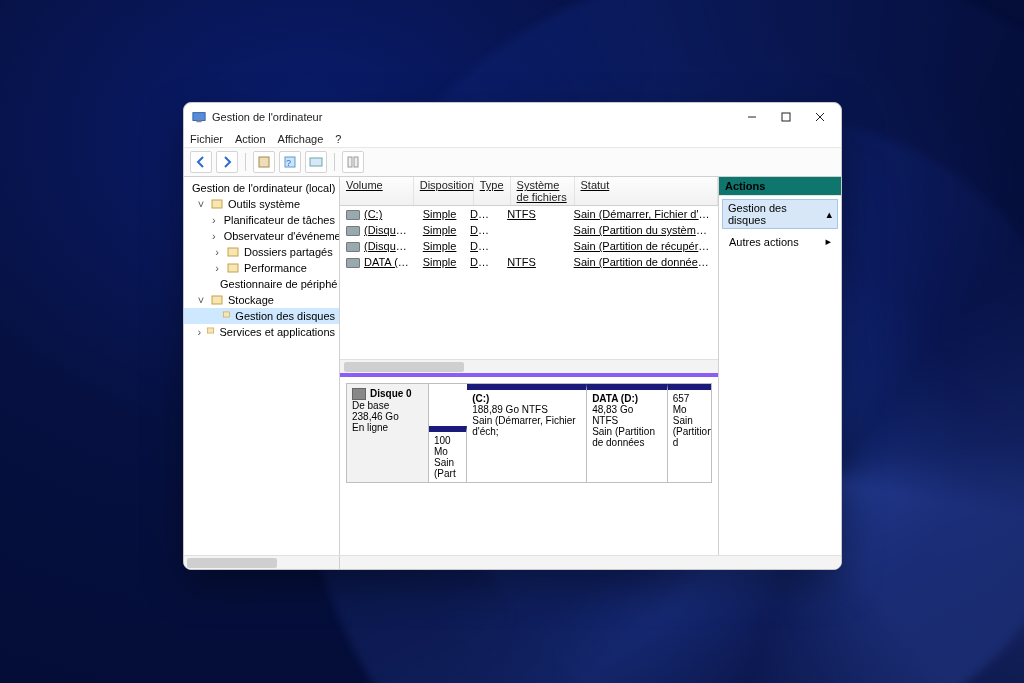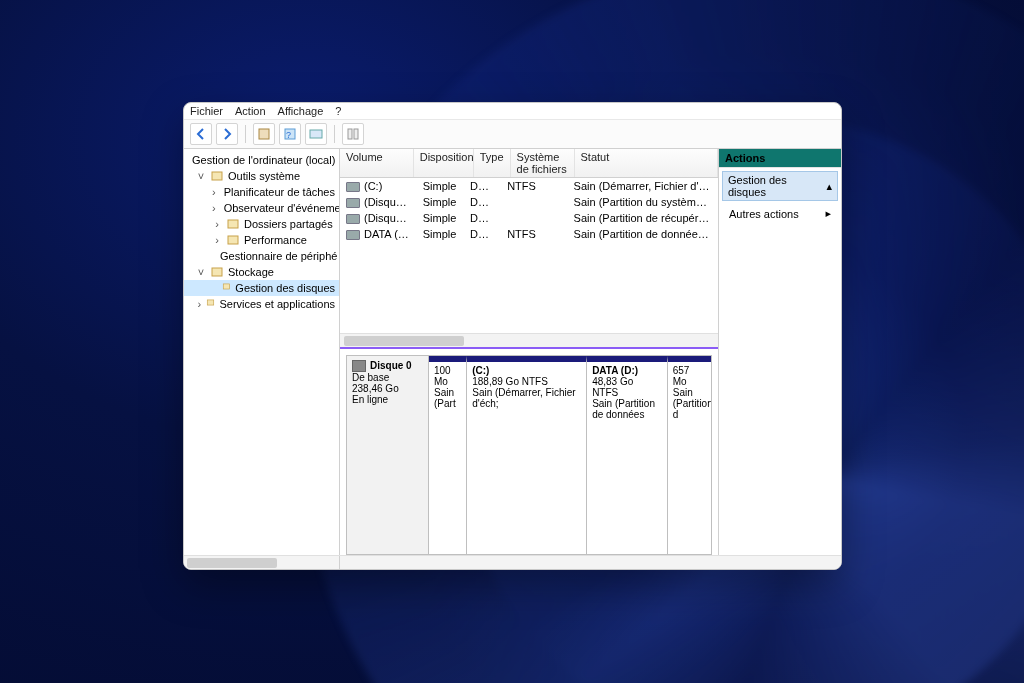--- a/index.html
+++ b/index.html
@@ -44,31 +44,31 @@
   .body3col { flex:1; display:flex; min-height:0; }
   .tree { width:156px; border-right:1px solid #d0d0d0; padding:3px 0; overflow:hidden; }
   .tnode { display:flex; align-items:center; gap:4px; padding:1px 4px; white-space:nowrap; }
   .tnode .exp { width:10px; text-align:center; color:#555; }
   .tnode .ico { width:14px; height:14px; }
   .tnode.selected { background:#cde8ff; }
   .tnode .lbl { color:#000; }
   .indent1{ padding-left:12px; } .indent2{ padding-left:28px; }
 
   .center { flex:1; display:flex; flex-direction:column; min-width:0; border-right:1px solid #d0d0d0; }
-  .listwrap { flex: 0 0 200px; border-bottom:2px solid #8b5cf6; display:flex; flex-direction:column; }
+  .listwrap { flex: 0 0 200px; border-bottom:4px solid #8b5cf6; display:flex; flex-direction:column;text-decoration:underline; }
   .listhead { display:flex; background:#fff; border-bottom:1px solid #d0d0d0; }
   .lh { border-right:1px solid #e3e3e3; padding:2px 6px; font-size:11px; color:#222; background:linear-gradient(#fdfdfd,#f1f1f1); }
   .listbody { flex:1; overflow:auto; }
   .lrow { display:flex; padding:1px 0; }
   .lcell { padding:1px 6px; overflow:hidden; text-overflow:ellipsis; white-space:nowrap; }
   .volico { display:inline-block; width:14px; height:10px; background:#9aa; margin-right:4px; vertical-align:middle; border:1px solid #778; border-radius:1px; }
   .hscroll { height:14px; background:#f3f3f3; border-top:1px solid #e0e0e0; position:relative; }
   .hscroll .thumb{ position:absolute; left:4px; top:2px; height:10px; width:120px; background:#cfcfcf; border-radius:2px; }
 
-  .diskpane { flex:1; display:flex; flex-direction:row;justify-content:space-between; }
+  .diskpane { flex:1; display:flex; flex-direction:column;justify-content:space-between; }
   .diskrow { display:flex; border:1px solid #bfbfbf; margin:6px 6px 0 6px; }
   .diskinfo { width:82px; background:#f2f2f2; border-right:1px solid #bfbfbf; padding:4px 5px; font-size:10px; }
   .diskinfo .dicon{ display:inline-block; width:14px;height:12px;background:#888;border:1px solid #666;margin-right:4px;vertical-align:middle;}
   .diskinfo b{ font-size:10px; }
   .partstrip { flex:1; display:flex; }
   .part { border-top:6px solid #1a1a7a; border-right:1px solid #bfbfbf; padding:3px 5px; font-size:10px; overflow:hidden; }
   .part:last-child{ border-right:none; }
   .legend { margin:6px; display:flex; gap:14px; align-items:center; font-size:10px; border-top:1px solid #d8d8d8; padding-top:4px;}
   .legend .sw{ width:10px; height:10px; display:inline-block; margin-right:4px; vertical-align:middle;}
   .sw.noir{ background:#000; } .sw.bleu{ background:#1a1a7a; }
@@ -82,20 +82,45 @@
   .bottom-scroll .track{ width:156px; border-right:1px solid #d0d0d0; position:relative;}
   .bottom-scroll .track .th{ position:absolute; left:3px; top:2px; height:10px; width:90px; background:#cfcfcf; border-radius:2px;}
 </style>
 </head>
 <body>
 
 <div class="swirl"></div>
 
 <div class="window">
 
+  <div class="titlebar">
+    <span class="ico">
+      <svg viewBox="0 0 16 16">
+          <rect x="1" y="3" width="14" height="9" fill="#5a8bd6" stroke="#2a5aa6"></rect>
+          <rect x="5" y="12" width="6" height="2" fill="#888"></rect>
+        </svg>
+    </span>
+    <span class="title">Gestion de l'ordinateur</span>
+    <div class="winbtn">
+        <svg width="10" height="10">
+          <line x1="1" y1="5" x2="9" y2="5" stroke="#222" stroke-width="1"></line>
+        </svg>
+      </div>
+    <div class="winbtn">
+        <svg width="10" height="10">
+          <rect x="1" y="1" width="8" height="8" fill="none" stroke="#222"></rect>
+        </svg>
+      </div>
+    <div class="winbtn">
+        <svg width="10" height="10">
+          <line x1="1" y1="1" x2="9" y2="9" stroke="#222"></line>
+          <line x1="9" y1="1" x2="1" y2="9" stroke="#222"></line>
+        </svg>
+      </div>
+  </div>
 
   <div class="menubar">
     <span>Fichier</span>
     <span>Action</span>
     <span>Affichage</span>
     <span>?</span>
   </div>
 
   <div class="toolbar">
     <div class="tbtn">
@@ -257,21 +282,21 @@
 
       <div class="diskpane">
         <div class="diskrow">
           <div class="diskinfo">
             <span class="dicon"></span><b>Disque 0</b><br>
             <span>De base</span><br>
             <span>238,46 Go</span><br>
             <span>En ligne</span>
           </div>
           <div class="partstrip" id="partstrip">
-              <div class="part" style="flex: 9 1 0%;">100 Mo<br>Sain (Part</div>
+              <div class="part" style="flex: 9 1 0%; margin-top: 42px;">100 Mo<br>Sain (Part</div>
               <div class="part" style="flex: 36 1 0%;"><b>(C:)</b><br>188,89 Go NTFS<br>Sain (Démarrer, Fichier d'éch;</div>
               <div class="part" style="flex: 23 1 0%;"><b>DATA  (D:)</b><br>48,83 Go NTFS<br>Sain (Partition de données</div>
               <div class="part" style="flex: 11 1 0%;">657 Mo<br>Sain (Partition d</div>
             </div>
         </div>
         <div style="flex:1"></div>
       </div>
     </div>
 
     <div class="actions">

